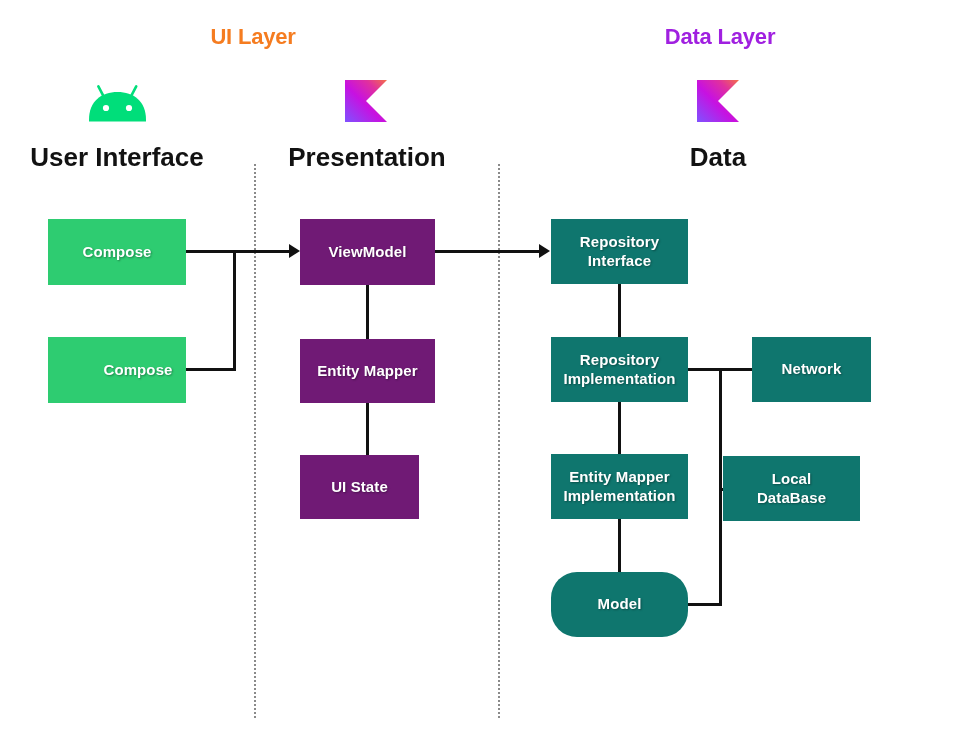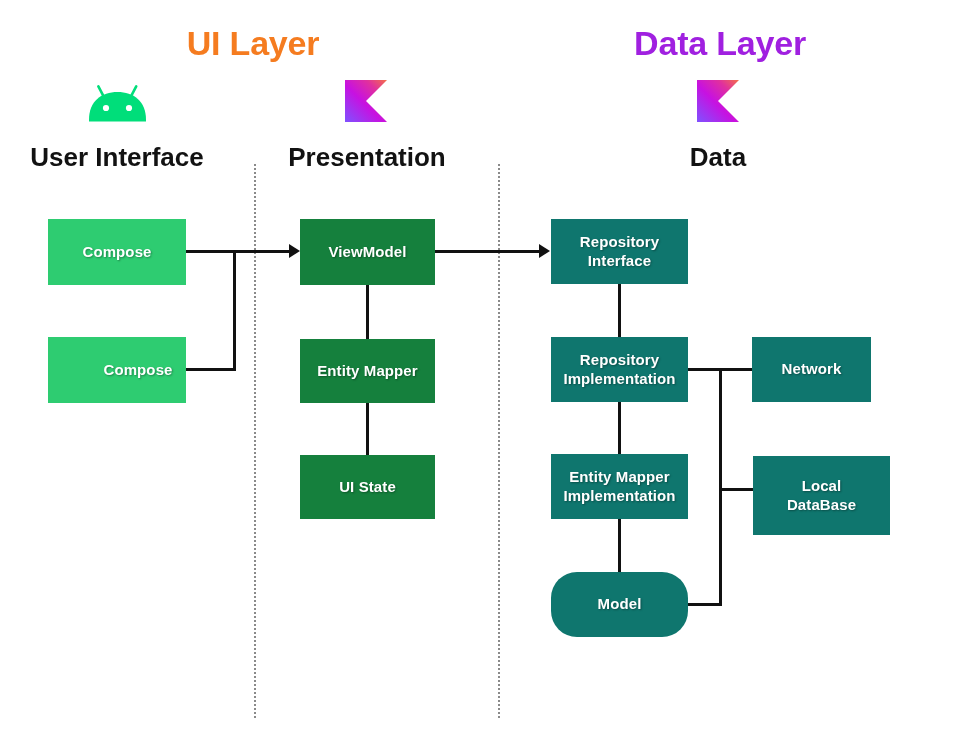--- a/index.html
+++ b/index.html
@@ -15,21 +15,21 @@
     position: relative;
     width: 956px;
     height: 729px;
     background: #ffffff;
     overflow: hidden;
   }
 
   
   .layer-title {
     position: absolute;
-    font-size: 34px;
+    font-size: 22px;
     font-weight: bold;
     letter-spacing: -0.2px;
     white-space: nowrap;
     text-align: center;
     transform: translateX(-50%);
   }
   #ui-layer-title  { left: 253px; top: 24px; color: #F57C20; }
   #data-layer-title{ left: 720px; top: 24px; color: #A020E0; }
 
   
@@ -73,21 +73,21 @@
     color: #ffffff;
     font-size: 15px;
     font-weight: bold;
     line-height: 1.25;
     letter-spacing: 0.1px;
     text-shadow: 1px 1px 2px rgba(0,0,0,0.35);
     box-sizing: border-box;
     padding: 2px 6px;
   }
   .node.green  { background: #2ECC71; }
-  .node.orange { background: #15803d; }
+  .node.orange { background: #701a75; }
   .node.purple { background: #0f766e; }
 
   
   .line-h {
     position: absolute;
     height: 0;
     border-top: 3px solid #111111;
   }
   .line-v {
     position: absolute;
@@ -190,21 +190,21 @@
   <div class="node green" style="left:48px; top:337px; width:138px; height:66px;padding-left:48px;">
     <span>Compose</span>
   </div>
 
   <div class="node orange" style="left:300px; top:219px; width:135px; height:66px;">
     <span>ViewModel</span>
   </div>
   <div class="node orange" style="left:300px; top:339px; width:135px; height:64px;">
     <span>Entity Mapper</span>
   </div>
-  <div class="node orange" style="left:300px; top:455px; width:135px; height:64px;">
+  <div class="node orange" style="left:300px; top:455px; width:119px; height:64px;">
     <span>UI State</span>
   </div>
 
   <div class="node purple" style="left:551px; top:219px; width:137px; height:65px;">
     <span>
       <span>Repository</span><br>
       <span>Interface</span>
     </span>
   </div>
 
@@ -223,20 +223,20 @@
   </div>
 
   <div class="node purple" style="left:551px; top:572px; width:137px; height:65px;border-radius:26px;">
     <span>Model</span>
   </div>
 
   <div class="node purple" style="left:752px; top:337px; width:119px; height:65px;">
     <span>Network</span>
   </div>
 
-  <div class="node purple" style="left:753px; top:456px; width:137px; height:79px;text-align:center;">
+  <div class="node purple" style="left:723px; top:456px; width:137px; height:65px;text-align:center;">
     <span>
       <span>Local</span><br>
       <span>DataBase</span>
     </span>
   </div>
 
 </div>
 
 </body></html>

